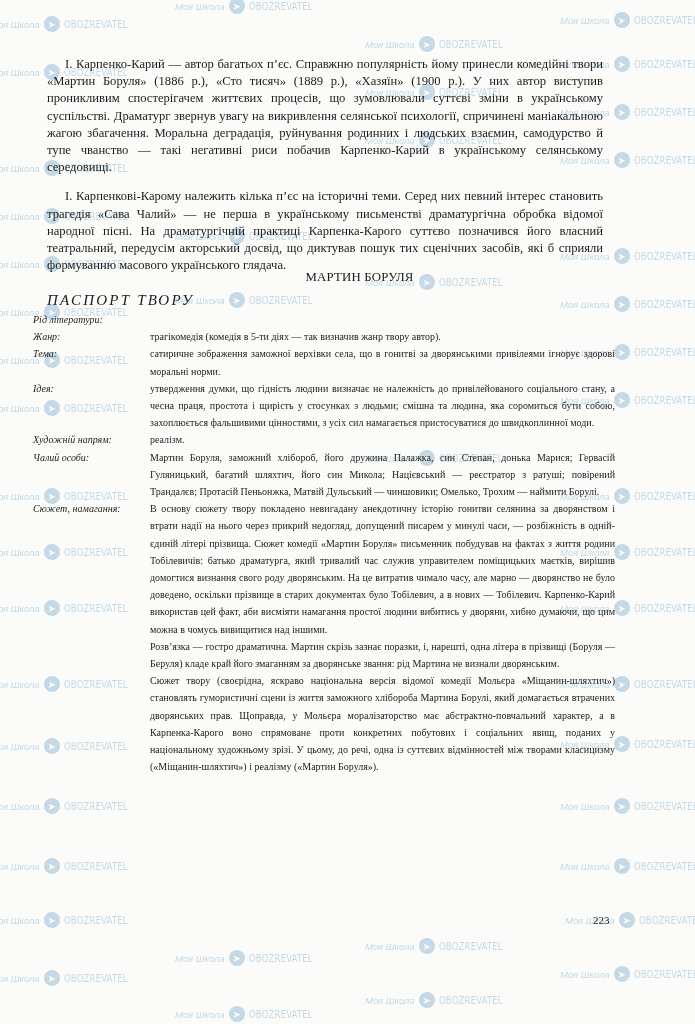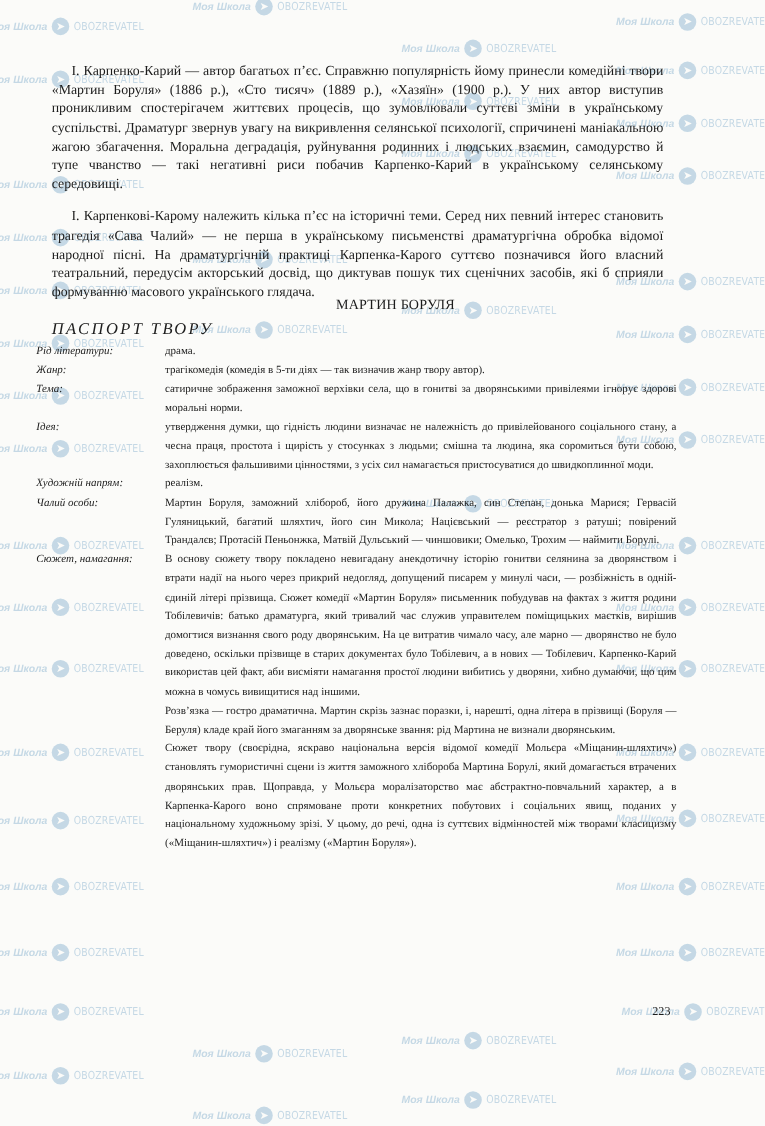--- a/index.html
+++ b/index.html
@@ -9,21 +9,21 @@
     position: relative;
     font-family: "Liberation Serif", "DejaVu Serif", serif;
     color: #1c1c1c;
   }
   .page { position: absolute; inset: 0; }
   .watermarks { position: absolute; inset: 0; pointer-events: none; z-index: 0; }
   .wm {
     position: absolute; display: flex; align-items: center; gap: 4px;
     color: #bcd3e2; opacity: 0.85; font-size: 10px; white-space: nowrap;
   }
-  .wm .wm-school { font-family: "Liberation Sans", sans-serif; font-style: italic; font-weight: bold; font-size: 9.5px; }
+  .wm .wm-school { font-family: "Liberation Sans", sans-serif; font-style: italic; font-weight: normal; font-size: 9.5px; }
   .wm .wm-logo {
     width: 16px; height: 16px; border-radius: 50%; background: #bcd3e2;
     display: inline-flex; align-items: center; justify-content: center;
     color: #fbfbf9; font-size: 10px; font-weight: bold; font-family: "DejaVu Sans", sans-serif;
   }
   .wm .wm-brand { font-family: "DejaVu Sans", sans-serif; font-size: 10px; letter-spacing: 0.2px; transform: scaleX(0.85); transform-origin: left; }
 
   .content { position: absolute; left: 0; top: 0; width: 695px; z-index: 1; }
   .intro { position: absolute; left: 35px; width: 580px; top: 44px; font-size: 12.6px; line-height: 17.2px; text-align: justify; }
   .intro p { margin: 12px; text-indent: 18px; }
@@ -280,23 +280,20 @@
       <p>І. Карпенко-Карий — автор багатьох п’єс. Справжню популярність йому принесли комедійні твори «Мартин Боруля» (1886 р.), «Сто тисяч» (1889 р.), «Хазяїн» (1900 р.). У них автор виступив проникливим спостерігачем життєвих процесів, що зумовлювали суттєві зміни в українському суспільстві. Драматург звернув увагу на викривлення селянської психології, спричинені маніакальною жагою збагачення. Моральна деградація, руйнування родинних і людських взаємин, самодурство й тупе чванство — такі негативні риси побачив Карпенко-Карий в українському селянському середовищі.</p>
       <p>І. Карпенкові-Карому належить кілька п’єс на історичні теми. Серед них певний інтерес становить трагедія «Сава Чалий» — не перша в українському письменстві драматургічна обробка відомої народної пісні. На драматургічній практиці Карпенка-Карого суттєво позначився його власний театральний, передусім акторський досвід, що диктував пошук тих сценічних засобів, які б сприяли формуванню масового українського глядача.</p>
     </div>
 
     <div class="work-title">МАРТИН БОРУЛЯ</div>
     <div class="passport-title">ПАСПОРТ ТВОРУ</div>
 
     <div class="passport">
       <div class="row">
         <div class="label">Рід літератури:</div>
-        <div class="value">
-            <p>драма.</p>
-          </div>
       </div>
       <div class="row">
         <div class="label">Жанр:</div>
         <div class="value">
             <p>трагікомедія (комедія в 5-ти діях — так визначив жанр твору автор).</p>
           </div>
       </div>
       <div class="row">
         <div class="label">Тема:</div>
         <div class="value">

